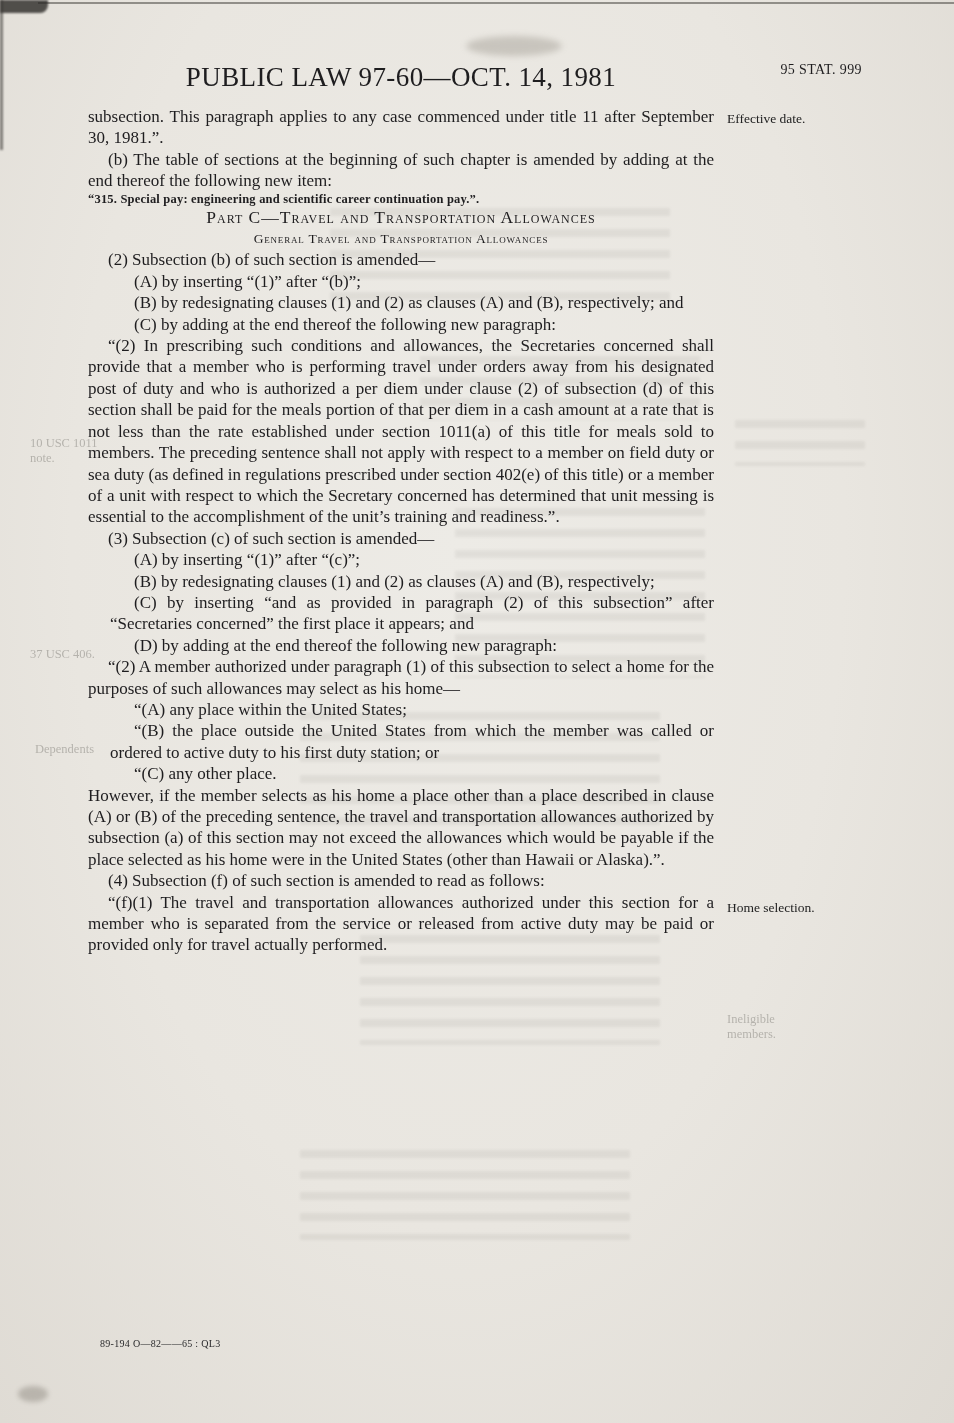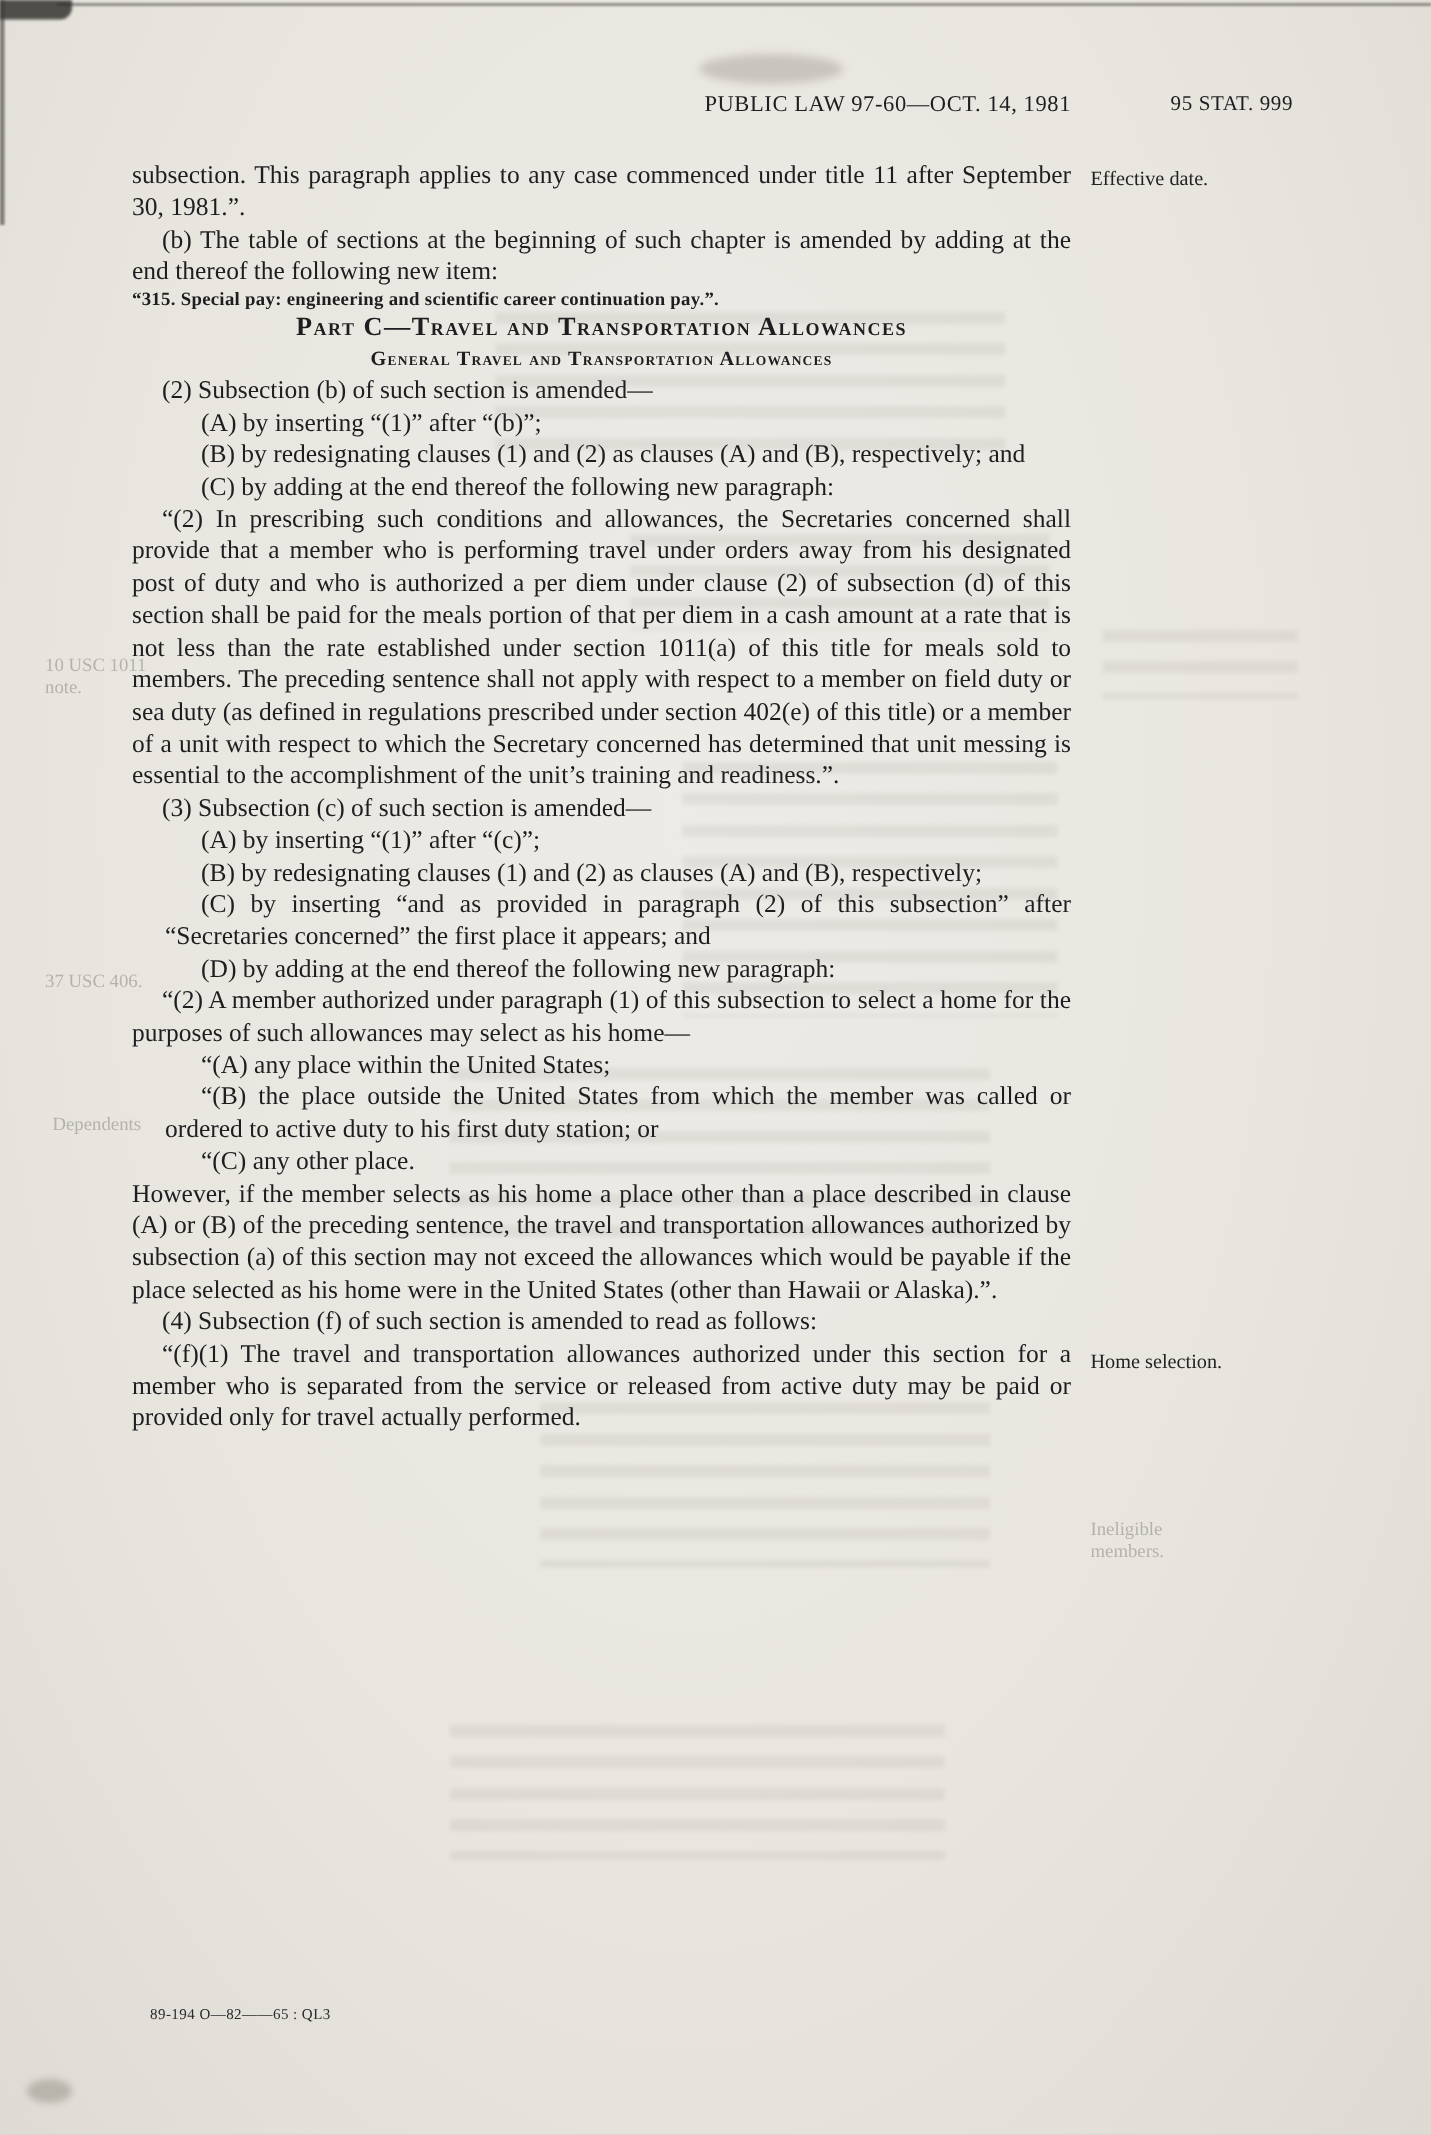--- a/index.html
+++ b/index.html
@@ -3,35 +3,35 @@
 <meta charset="utf-8">
 <style>
   html,body{margin:0;padding:0;}
   body{width:954px;height:1423px;background:#d8d5ce;}
   .page{
     position:relative;width:954px;height:1423px;overflow:hidden;
     font-family:"Liberation Serif","DejaVu Serif",serif;color:#1e1d1f;
     background:radial-gradient(ellipse at 48% 38%, #edebe6 0%, #e9e6e0 55%, #dedad3 100%);
   }
   
-  .hdr-title{position:absolute;top:62px;left:88px;width:626px;text-align:right;
-    font-size:15px;letter-spacing:.4px;}
+  .hdr-title{position:absolute;top:62px;left:88px;width:626px;text-align:center;
+    font-size:27px;letter-spacing:.4px;}
   .hdr-stat{position:absolute;top:62px;right:92px;font-size:14px;letter-spacing:.4px;}
   
   .body-col{position:absolute;top:106px;left:88px;width:626px;
     font-size:17px;line-height:21.4px;text-align:justify;}
   .body-col p{margin:0;}
   .p0{text-indent:0;}
   .pi{text-indent:20px;}
   .clause{padding-left:22px;text-indent:24px;}
   .toc{font-size:12.5px;font-weight:bold;line-height:15px;margin:4px 0 16px 0;
     text-align:left;letter-spacing:.2px;}
-  .part-h{text-align:center;font-variant:small-caps;font-weight:700;font-size:17.5px;
+  .part-h{text-align:center;font-variant:small-caps;font-weight:400;font-size:17.5px;
     letter-spacing:1px;margin:12px 0 18px 0;text-indent:0;}
-  .gen-h{text-align:center;font-variant:small-caps;font-weight:700;font-size:13.5px;
+  .gen-h{text-align:center;font-variant:small-caps;font-weight:400;font-size:13.5px;
     letter-spacing:.8px;margin:0 0 16px 0;text-indent:0;}
   
   .note{position:absolute;left:727px;width:180px;font-size:13.5px;line-height:16px;
     text-align:left;color:#222;}
   #note-effective{top:111px;}
   #note-home{top:884px;margin-top:16px;}
   .faint{position:absolute;font-size:12.5px;line-height:15px;color:#6e6c66;
     opacity:.42;filter:blur(.45px);}
   #faint-usc1011{left:30px;top:436px;width:74px;}
   #faint-usc406{left:30px;top:647px;width:74px;}

